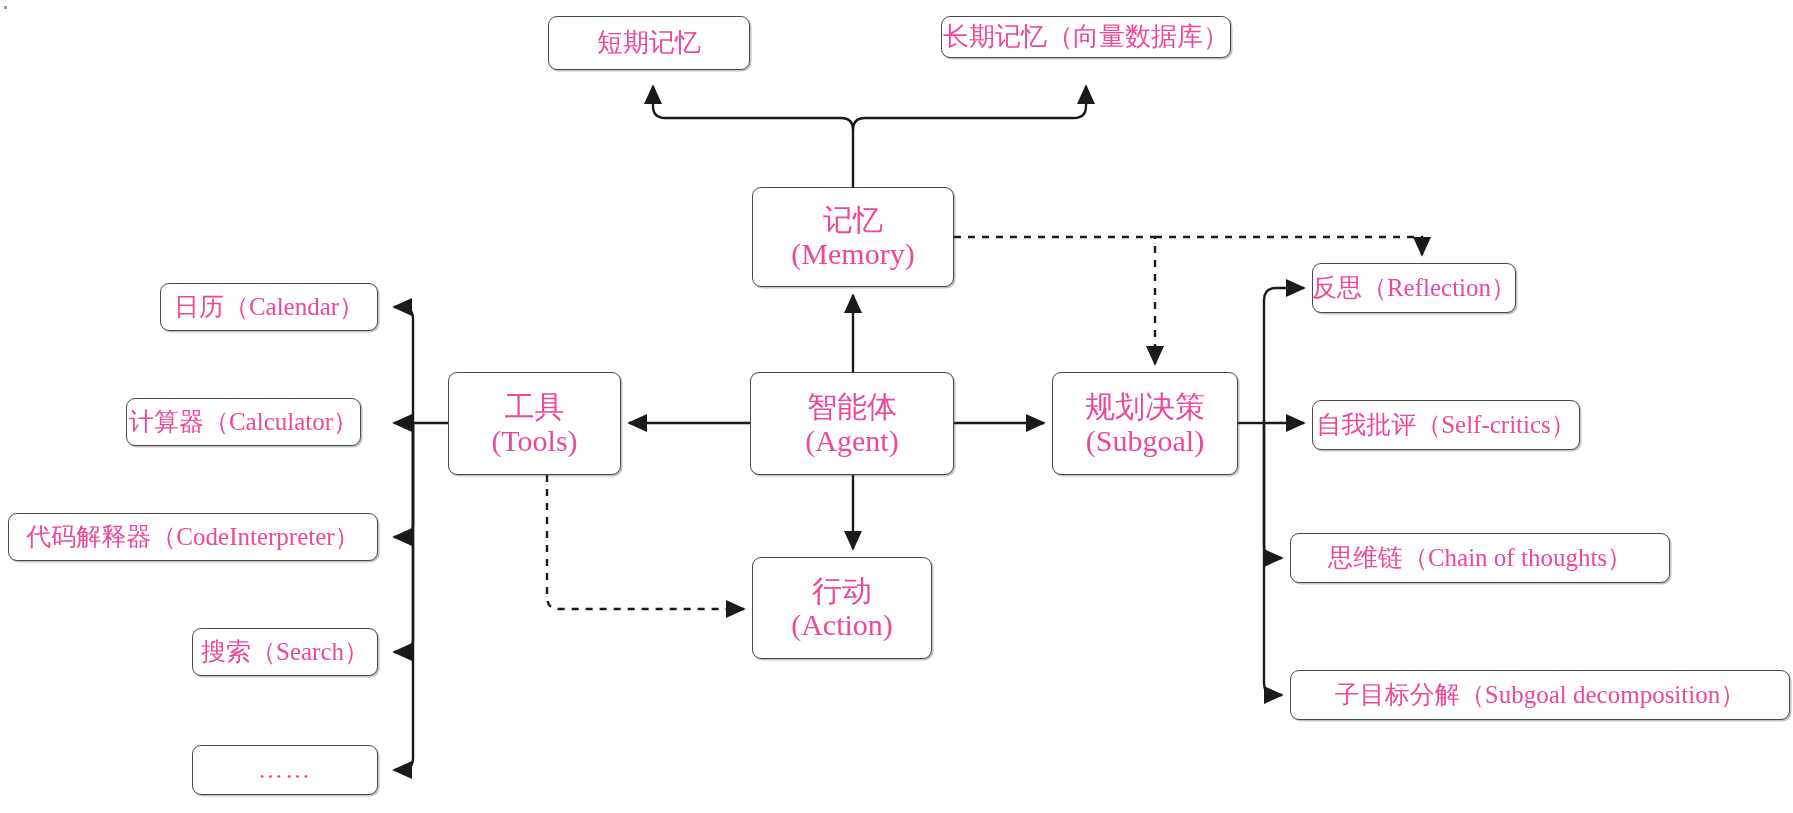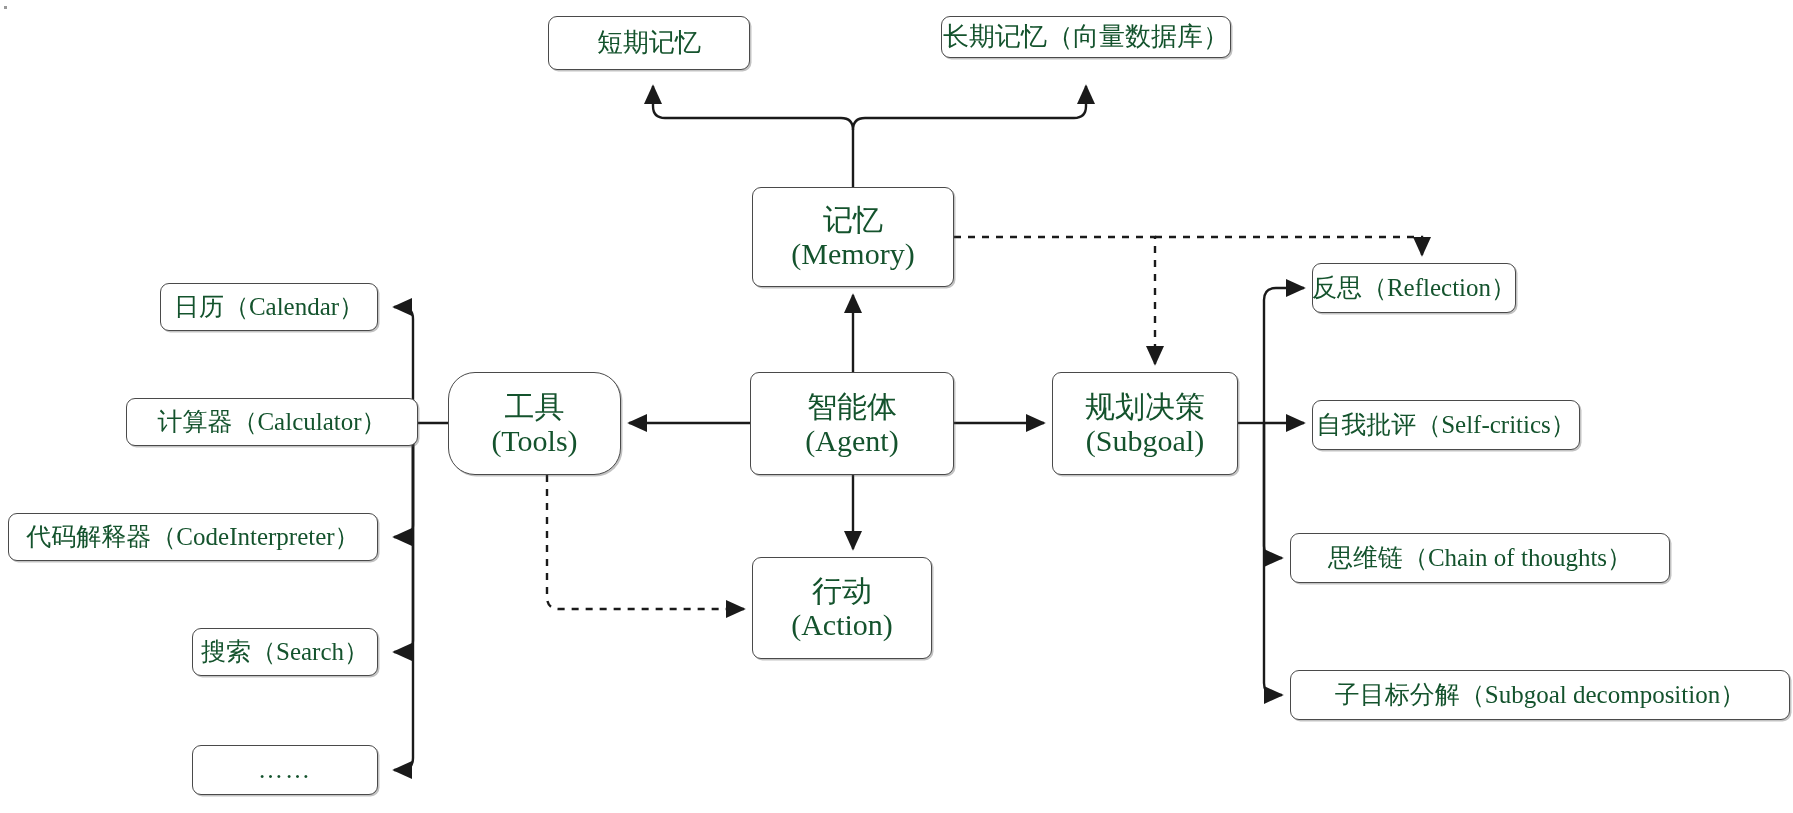--- a/index.html
+++ b/index.html
@@ -28,21 +28,21 @@
   .node {
     position: absolute;
     box-sizing: border-box;
     border: 1.6px solid #4a4a4a;
     border-radius: 9px;
     background: #ffffff;
     display: flex;
     flex-direction: column;
     align-items: center;
     justify-content: center;
-    color: #14532d;
+    color: #ec4899;
     box-shadow: 1.5px 1.5px 0 rgba(80,80,80,0.35);
     z-index: 2;
   }
   .node .line1 {
     line-height: 1.12;
     white-space: nowrap;
   }
   .node .line2 {
     line-height: 1.12;
     white-space: nowrap;
@@ -58,27 +58,27 @@
     font-size: 25px;
     letter-spacing: 2px;
   }
   .mem-top {
     font-size: 26px;
   }
   
   #n-short-term   { left: 548px;  top: 16px;  width: 202px; height: 54px; }
   #n-long-term    { left: 941px;  top: 16px;  width: 290px; height: 42px; }
   #n-memory       { left: 752px;  top: 187px; width: 202px; height: 100px; }
-  #n-tools        { left: 448px;  top: 372px; width: 173px; height: 103px; border-radius: 27px; }
+  #n-tools        { left: 448px;  top: 372px; width: 173px; height: 103px; }
   #n-agent        { left: 750px;  top: 372px; width: 204px; height: 103px; }
   #n-planning     { left: 1052px; top: 372px; width: 186px; height: 103px; }
   #n-action       { left: 752px;  top: 557px; width: 180px; height: 102px; }
 
   #t-calendar     { left: 160px;  top: 283px; width: 218px; height: 48px; }
-  #t-calculator   { left: 126px;  top: 398px; width: 292px; height: 48px; }
+  #t-calculator   { left: 126px;  top: 398px; width: 235px; height: 48px; }
   #t-code         { left: 8px;    top: 513px; width: 370px; height: 48px; }
   #t-search       { left: 192px;  top: 628px; width: 186px; height: 48px; }
   #t-more         { left: 192px;  top: 745px; width: 186px; height: 50px; }
 
   #p-reflection   { left: 1312px; top: 263px; width: 204px; height: 50px; }
   #p-selfcritics  { left: 1312px; top: 400px; width: 268px; height: 50px; }
   #p-chain        { left: 1290px; top: 533px; width: 380px; height: 50px; }
   #p-subgoal      { left: 1290px; top: 670px; width: 500px; height: 50px; }
 
   .speck {

